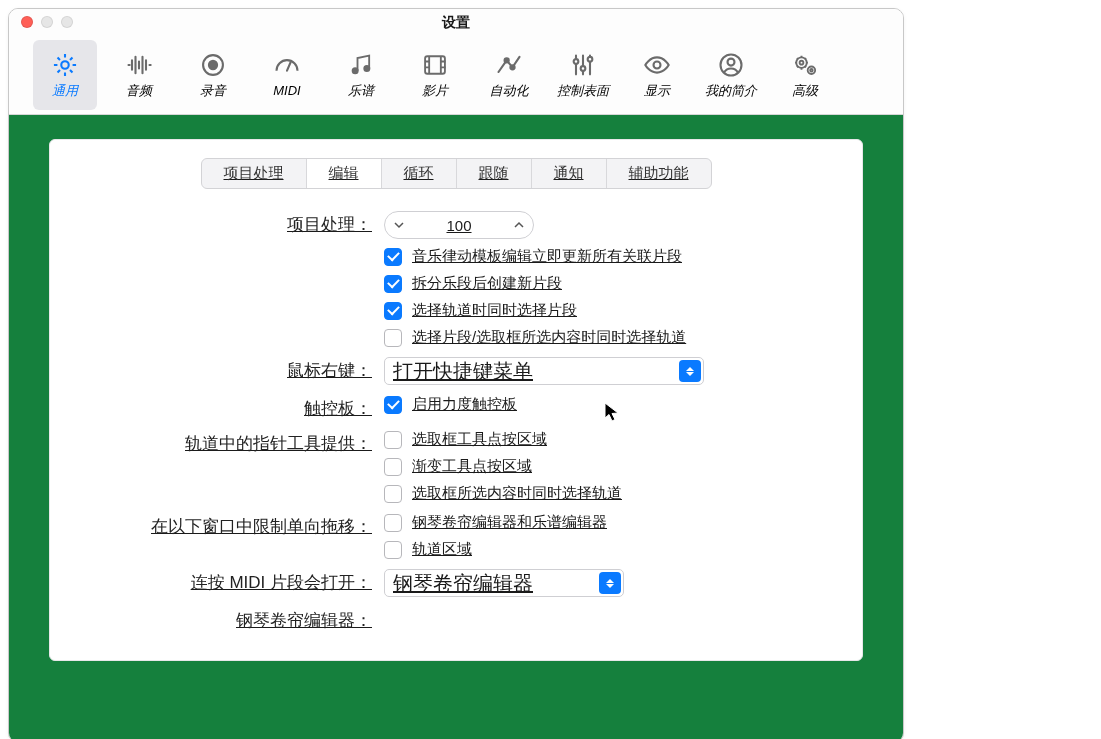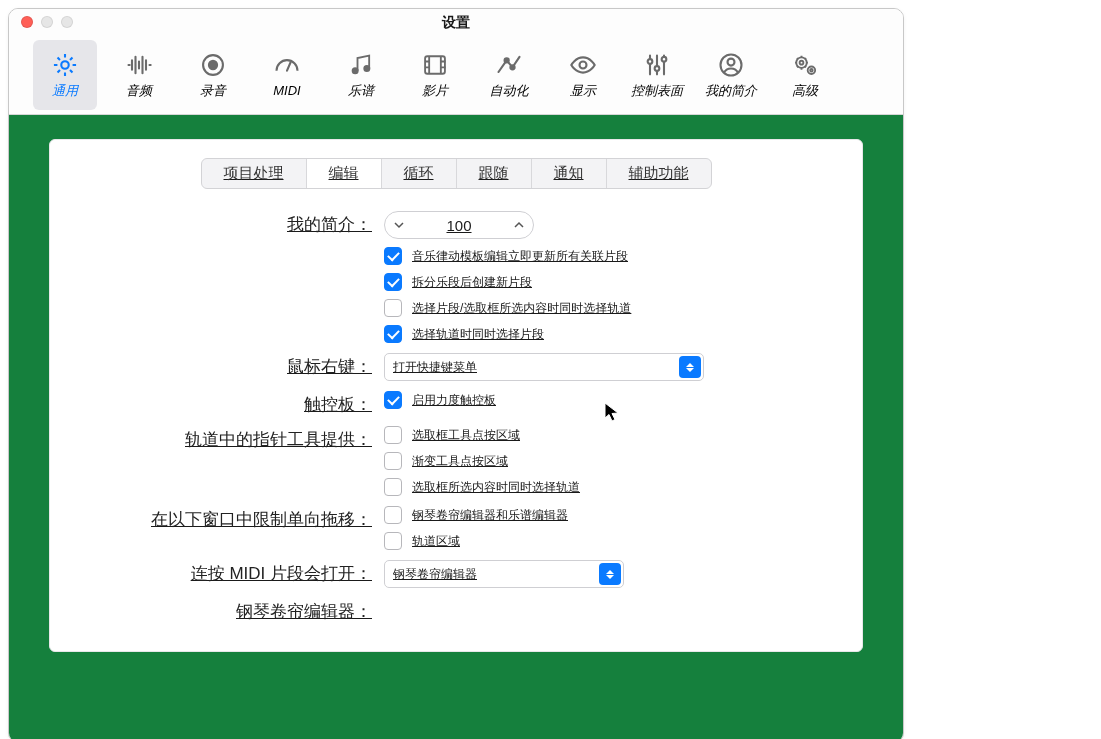--- a/index.html
+++ b/index.html
@@ -31,28 +31,28 @@
   .seg .sgi:last-child{border-right:none;}
   .seg .sgi.active{background:#ffffff;}
   
   .form{display:grid; grid-template-columns: 300px 1fr; row-gap:10px; column-gap:12px; align-items:start;}
   .lab{text-align:right; font-size:17px; color:#222; padding-top:2px;}
   .val{display:flex; flex-direction:column; gap:8px;}
   .chk-row{display:flex; align-items:center; gap:10px;}
   .cb{width:18px;height:18px;border-radius:4px;border:1px solid #b7b7bb;background:#fff;flex-shrink:0;display:flex;align-items:center;justify-content:center;}
   .cb.on{background:#0a7aff;border-color:#0a7aff;}
   .cb.on::after{content:"";width:5px;height:9px;border:solid #fff;border-width:0 2px 2px 0;transform:rotate(44deg) translate(-1px,-1px);}
-  .chk-txt{font-size:12px;}
+  .chk-txt{font-size:15px;}
   
   .stepper{display:flex;align-items:center;border:1px solid #cfcfd3;border-radius:14px;height:28px;width:150px;background:#fff;}
   .stepper .btn{width:28px;height:100%;display:flex;align-items:center;justify-content:center;cursor:default;}
   .stepper .num{flex:1;text-align:center;font-size:15px;}
   
   .popup{display:flex;align-items:center;border:1px solid #cfcfd3;border-radius:5px;height:28px;background:#fff;position:relative;cursor:default;}
-  .popup .ptxt{flex:1;padding:0 8px;font-size:12px;}
+  .popup .ptxt{flex:1;padding:0 8px;font-size:20px;}
   .popup .cap{width:22px;height:22px;margin-right:2px;border-radius:4px;background:#0a7aff;display:flex;flex-direction:column;align-items:center;justify-content:center;gap:1px;}
   .popup .cap::before{content:"";width:0;height:0;border-left:4px solid transparent;border-right:4px solid transparent;border-bottom:4px solid #fff;}
   .popup .cap::after{content:"";width:0;height:0;border-left:4px solid transparent;border-right:4px solid transparent;border-top:4px solid #fff;}
   .popup.w1{width:320px;}
   .popup.w2{width:240px;}
   .cursor{position:absolute; left:604px; top:402px; pointer-events:none;}
 </style>
 </head>
 <body>
 
@@ -135,38 +135,38 @@
           <path d="M3 18 10 8l5 6 6-9"></path>
             <circle cx="10" cy="8" r="1.8" fill="#6b6b6b"></circle>
             <circle cx="15" cy="14" r="1.8" fill="#6b6b6b"></circle>
         </svg>
       </span>
       <span class="lbl">自动化</span>
     </div>
 
     <div class="tbitem">
       <span class="ic">
-        <svg width="30" height="28" viewBox="0 0 24 24" fill="none" stroke="#6b6b6b" stroke-width="1.8">
-          <path d="M2 12s3.5-6.5 10-6.5S22 12 22 12s-3.5 6.5-10 6.5S2 12 2 12Z"></path>
-            <circle cx="12" cy="12" r="3"></circle>
-        </svg>
-      </span>
-      <span class="lbl">显示</span>
-    </div>
-
-    <div class="tbitem">
-      <span class="ic">
         <svg width="28" height="28" viewBox="0 0 24 24" fill="none" stroke="#6b6b6b" stroke-width="1.8" stroke-linecap="round">
           <path d="M6 4v16M12 4v16M18 4v16"></path>
           <circle cx="6" cy="9" r="2" fill="#fff"></circle>
             <circle cx="12" cy="15" r="2" fill="#fff"></circle>
             <circle cx="18" cy="7" r="2" fill="#fff"></circle>
         </svg>
       </span>
       <span class="lbl">控制表面</span>
+    </div>
+
+    <div class="tbitem">
+      <span class="ic">
+        <svg width="30" height="28" viewBox="0 0 24 24" fill="none" stroke="#6b6b6b" stroke-width="1.8">
+          <path d="M2 12s3.5-6.5 10-6.5S22 12 22 12s-3.5 6.5-10 6.5S2 12 2 12Z"></path>
+            <circle cx="12" cy="12" r="3"></circle>
+        </svg>
+      </span>
+      <span class="lbl">显示</span>
     </div>
 
     <div class="tbitem">
       <span class="ic">
         <svg width="28" height="28" viewBox="0 0 24 24" fill="none" stroke="#6b6b6b" stroke-width="1.8">
           <circle cx="12" cy="12" r="9"></circle>
             <circle cx="12" cy="9.5" r="3"></circle>
             <path d="M5.8 19c1.2-2.6 3.6-4 6.2-4s5 1.4 6.2 4"></path>
         </svg>
       </span>
@@ -196,21 +196,21 @@
           <div class="sgi active">编辑</div>
           <div class="sgi">循环</div>
           <div class="sgi">跟随</div>
           <div class="sgi">通知</div>
           <div class="sgi">辅助功能</div>
         </div>
       </div>
 
       <div class="form">
 
-        <div class="lab">我的简介：</div>
+        <div class="lab">项目处理：</div>
         <div class="val">
           <div class="stepper">
             <div class="btn">
               <svg width="10" height="10" viewBox="0 0 10 10">
                   <path d="M1 7 5 3 9 7" fill="none" stroke="#555" stroke-width="1.5" transform="rotate(180 5 5)"></path>
                 </svg>
             </div>
             <div class="num">100</div>
             <div class="btn">
               <svg width="10" height="10" viewBox="0 0 10 10">
@@ -220,26 +220,26 @@
           </div>
           <div class="chk-row">
               <div class="cb on"></div>
               <span class="chk-txt">音乐律动模板编辑立即更新所有关联片段</span>
             </div>
           <div class="chk-row">
               <div class="cb on"></div>
               <span class="chk-txt">拆分乐段后创建新片段</span>
             </div>
           <div class="chk-row">
-              <div class="cb"></div>
-              <span class="chk-txt">选择片段/选取框所选内容时同时选择轨道</span>
-            </div>
-          <div class="chk-row">
               <div class="cb on"></div>
               <span class="chk-txt">选择轨道时同时选择片段</span>
+            </div>
+          <div class="chk-row">
+              <div class="cb"></div>
+              <span class="chk-txt">选择片段/选取框所选内容时同时选择轨道</span>
             </div>
         </div>
 
         <div class="lab">鼠标右键：</div>
         <div class="val">
           <div class="popup w1">
             <div class="ptxt">打开快捷键菜单</div>
             <div class="cap"></div>
           </div>
         </div>

